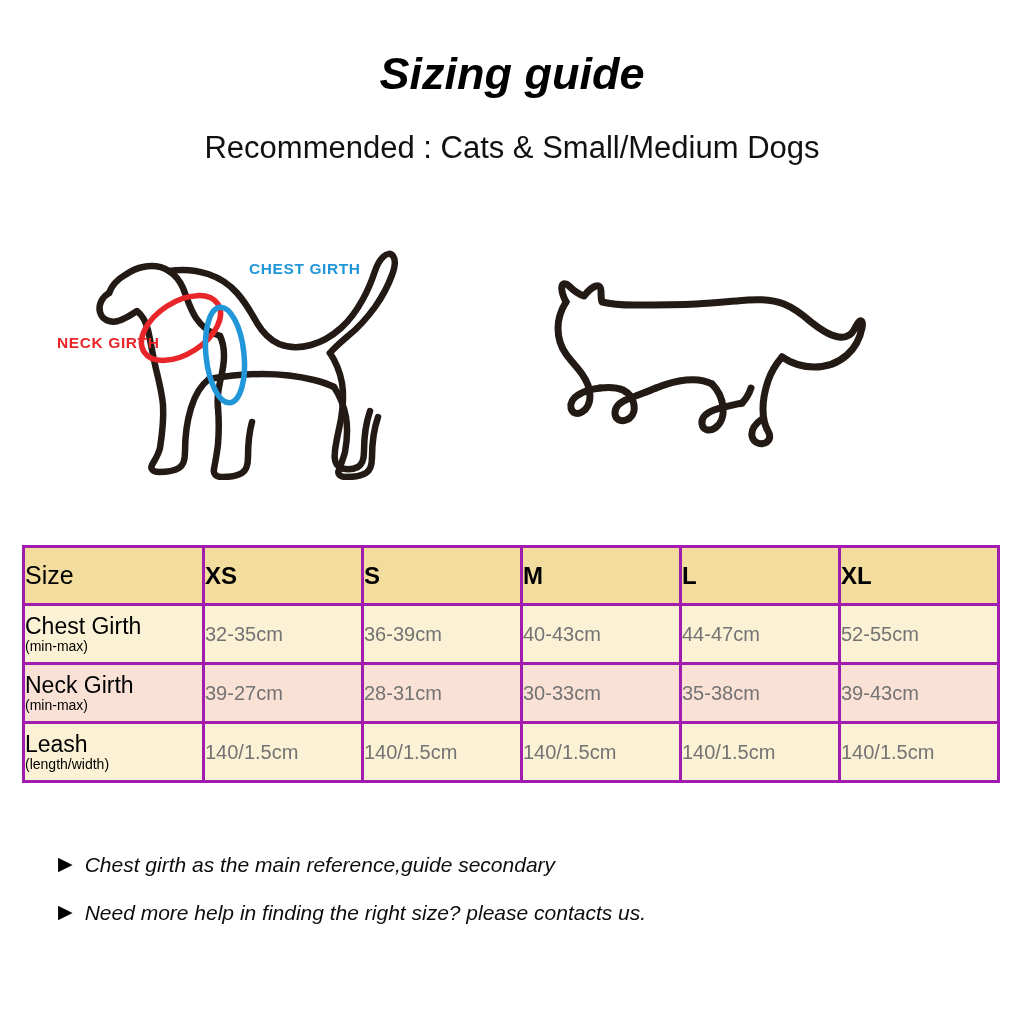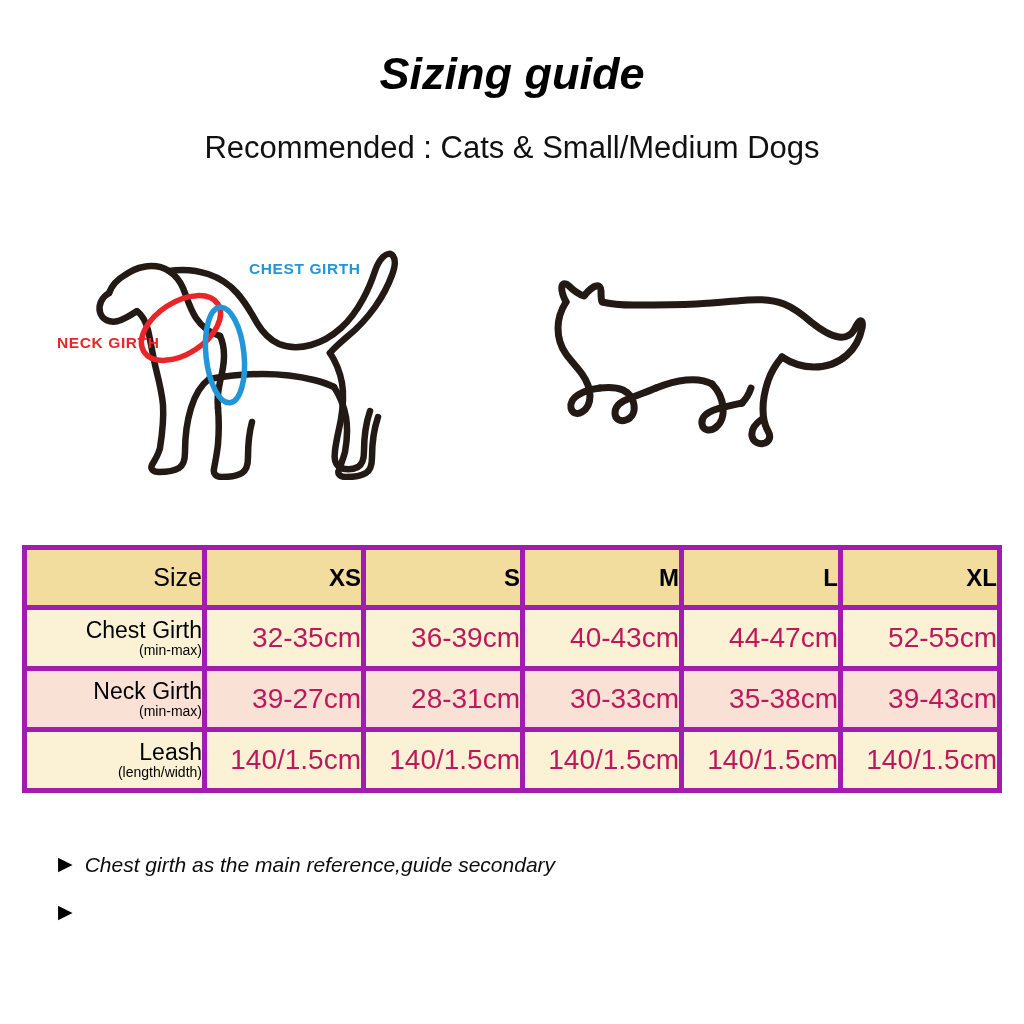--- a/index.html
+++ b/index.html
@@ -59,22 +59,22 @@
   }
 
   
   .size-table{
     position:absolute;left:22px;top:545px;
     width:975px;
     border-collapse:collapse;
     table-layout:fixed;
   }
   .size-table td{
-    border:5px solid #a21caf;
-    text-align:right;
+    border:3px solid #a21caf;
+    text-align:left;
     vertical-align:middle;
     padding:0;
   }
   .size-table col.c0{width:180px;}
   .size-table col.cx{width:159px;}
 
   .hdr td{
     background:#f2dc9e;
     height:55px;
     font-size:25px;
@@ -87,21 +87,21 @@
   tr.cream td{background:#fbf2d5;}
   tr.pink  td{background:#fae1d6;}
 
   .row-label{line-height:1.0;padding:7px 0 8px 0;}
   .row-label .main{
     display:block;font-size:23px;color:#000;
   }
   .row-label .sub{
     display:block;font-size:14px;color:#000;margin-top:1px;
   }
-  .val{font-size:28px;color:#be185d;height:56px;}
+  .val{font-size:20px;color:#737373;height:56px;}
 
   
   .bullets{position:absolute;left:58px;top:852px;width:900px;}
   .bullet{
     display:flex;align-items:flex-start;
     margin-bottom:22px;
     font-size:21px;
     font-style:italic;
     color:#0d0d0d;
     white-space:nowrap;
@@ -322,16 +322,17 @@
     </tbody>
   </table>
 
   <div class="bullets">
     <div class="bullet">
       <span class="tri">▶</span>
       <span class="btxt">Chest girth as the main reference,guide secondary</span>
     </div>
     <div class="bullet">
       <span class="tri">▶</span>
+      <span class="btxt">Need more help in finding the right size? please contacts us.</span>
     </div>
   </div>
 
 </div>
 
 </body></html>

